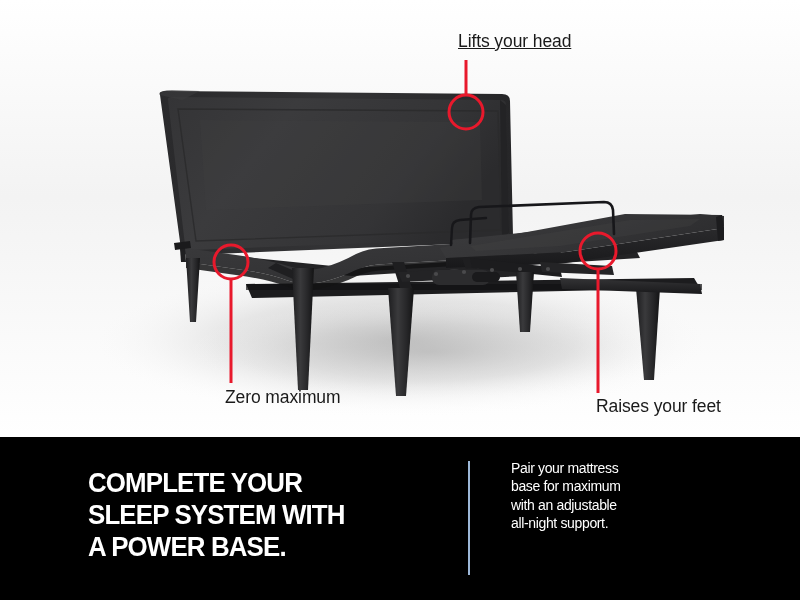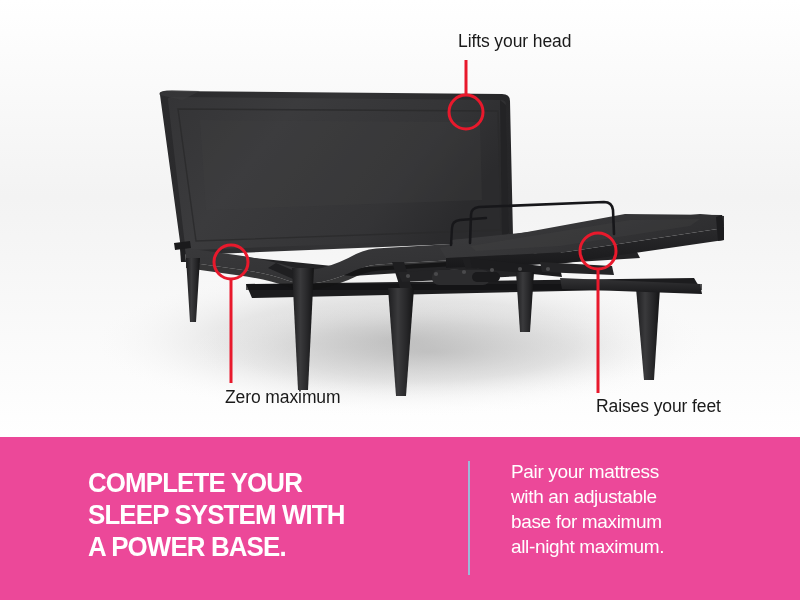--- a/index.html
+++ b/index.html
@@ -38,32 +38,32 @@
   
   .callout-label {
     position: absolute;
     color: #1a1a1a;
     font-family: "Liberation Sans", sans-serif;
     font-size: 17.5px;
     letter-spacing: -0.1px;
     white-space: nowrap;
     line-height: 1;
   }
-  #label-lifts-head { left: 458px; top: 33px; }
+  #label-lifts-head { left: 458px; top: 33px; text-decoration: underline; }
   #label-zero-gravity { left: 225px; top: 389px; }
   #label-raises-feet { left: 596px; top: 398px; text-align: right; }
 
   
   #banner {
     position: absolute;
     left: 0;
     top: 437px;
     width: 800px;
     height: 163px;
-    background: #ec4899;
+    background: #000000;
     box-sizing: border-box;
   }
   #headline {
     position: absolute;
     left: 88px;
     top: 30px;
     width: 370px;
     color: #ffffff;
     font-family: "Liberation Sans", sans-serif;
     font-weight: bold;
@@ -82,21 +82,21 @@
     height: 114px;
     background: #9db8d8;
   }
   #subcopy {
     position: absolute;
     left: 511px;
     top: 22px;
     width: 250px;
     color: #ffffff;
     font-family: "Liberation Sans", sans-serif;
-    font-size: 19px;
+    font-size: 14px;
     line-height: 1.32;
     letter-spacing: -0.35px;
   }
   #subcopy .sc-line { display: block; white-space: nowrap; }
 </style>
 </head>
 <body>
 
 <div id="page">
 
@@ -283,19 +283,19 @@
     <div id="headline">
       <span class="hl-line">COMPLETE YOUR</span>
       <span class="hl-line">SLEEP SYSTEM WITH</span>
       <span class="hl-line">A POWER BASE.</span>
     </div>
 
     <div id="banner-divider"></div>
 
     <div id="subcopy">
       <span class="sc-line">Pair your mattress</span>
+      <span class="sc-line">base for maximum</span>
       <span class="sc-line">with an adjustable</span>
-      <span class="sc-line">base for maximum</span>
-      <span class="sc-line">all-night maximum.</span>
+      <span class="sc-line">all-night support.</span>
     </div>
   </div>
 
 </div>
 
 </body></html>

